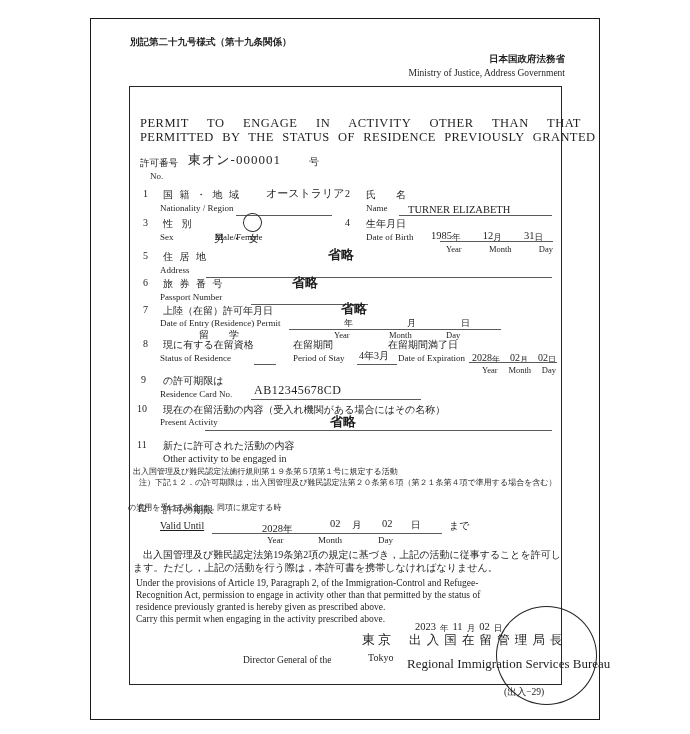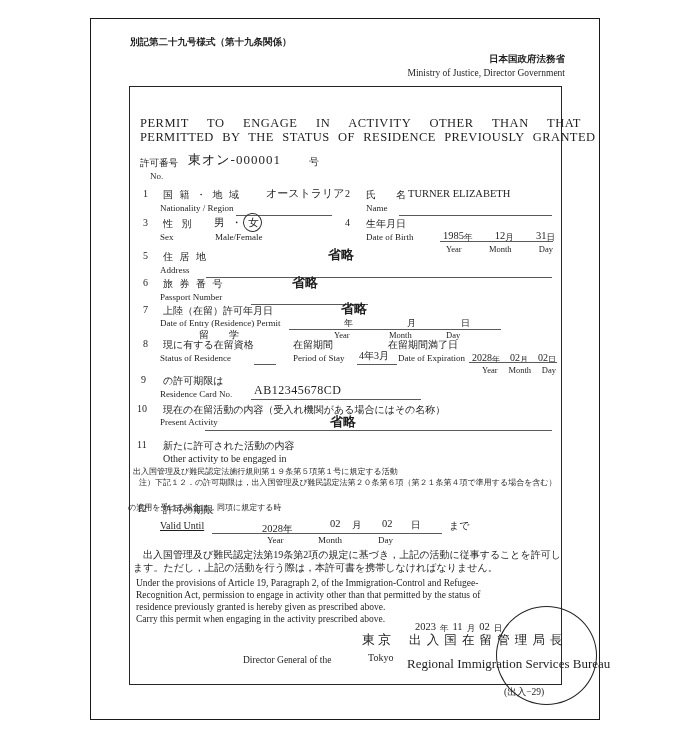--- a/index.html
+++ b/index.html
@@ -3,42 +3,42 @@
 <meta charset="utf-8">
 <style>
   html,body{margin:0;padding:0;}
   body{width:690px;height:734px;background:#ffffff;font-family:"Liberation Serif","DejaVu Serif",serif;color:#1e1e1e;}
   .page{position:relative;width:690px;height:734px;background:#ffffff;overflow:hidden;}
   .abs{position:absolute;white-space:nowrap;}
   .frame{position:absolute;border:1px solid #1a1a1a;background:transparent;}
   .docbox{position:absolute;border:1.5px solid #252525;background:transparent;}
   .ul{position:absolute;height:1px;background:#5a5a5a;}
   .fs8{font-size:8px;}  .fs85{font-size:8.5px;} .fs9{font-size:9px;} .fs95{font-size:9.5px;}
-  .fs10{font-size:10px;} .fs105{font-size:10.5px;} .fs11{font-size:11px;} .fs12{font-size:12px;}
+  .fs10{font-size:10px;} .fs105{font-size:10.5px;margin-top:16px;} .fs11{font-size:11px;} .fs12{font-size:12px;}
   .fs13{font-size:13px;}
   .gray{color:#2b2b2b;}
   .num{font-size:10.5px;}
   .unit{font-size:8.5px;position:relative;top:1px;}
   .ymd{display:flex;justify-content:space-between;}
   .seal{position:absolute;border:1.5px solid #232323;border-radius:50%;background:transparent;}
   .selcircle{position:absolute;border:1px solid #333;border-radius:50%;background:transparent;transform:rotate(-8deg);}
   .title-ja{font-size:19px;font-weight:bold;letter-spacing:5px;text-align:center;}
   .title-en1{font-size:12.5px;word-spacing:15px;letter-spacing:0.5px;}
   .title-en2{font-size:12.5px;word-spacing:5px;letter-spacing:0.4px;}
 </style>
 </head>
 <body>
 
 <div class="page">
 
   <div class="frame" style="left:90px;top:18px;width:508px;height:700px;"></div>
 
   <div class="abs fs95" style="left:130px;top:36px;font-weight:bold;">別記第二十九号様式（第十九条関係）</div>
   <div class="abs fs95" style="left:300px;top:53px;width:265px;text-align:right;font-weight:bold;">日本国政府法務省</div>
-  <div class="abs fs95" style="left:300px;top:68px;width:265px;text-align:right;">Ministry of Justice, Director Government</div>
+  <div class="abs fs95" style="left:300px;top:68px;width:265px;text-align:right;">Ministry of Justice, Address Government</div>
 
   <div class="docbox" style="left:129px;top:86px;width:431px;height:597px;"></div>
 
   <div class="abs title-en1" style="left:140px;top:116px;">PERMIT TO ENGAGE IN ACTIVITY OTHER THAN THAT</div>
   <div class="abs title-en2" style="left:140px;top:130px;">PERMITTED BY THE STATUS OF RESIDENCE PREVIOUSLY GRANTED</div>
 
   <div class="abs fs95" style="left:140px;top:157px;">許可番号</div>
   <div class="abs fs13" style="left:188px;top:151px;letter-spacing:1px;">東オン-000001</div>
   <div class="abs fs10" style="left:309px;top:155px;">号</div>
   <div class="abs fs9" style="left:150px;top:171px;">No.</div>
@@ -56,21 +56,21 @@
 
   <div class="abs fs10" style="left:143px;top:217px;">3</div>
   <div class="abs fs10" style="left:163px;top:217px;letter-spacing:3px;">性 別</div>
   <div class="abs fs105" style="left:214px;top:216px;letter-spacing:2px;">男 ・ 女</div>
   <div class="selcircle" style="left:243px;top:213px;width:17px;height:17px;"></div>
   <div class="abs fs9" style="left:160px;top:232px;">Sex</div>
   <div class="abs fs9" style="left:215px;top:232px;">Male/Female</div>
   <div class="abs fs10" style="left:345px;top:217px;">4</div>
   <div class="abs fs10" style="left:366px;top:217px;">生年月日</div>
   <div class="abs fs9" style="left:366px;top:232px;">Date of Birth</div>
-  <div class="abs ymd" style="left:443px;top:225px;width:112px;">
+  <div class="abs ymd" style="left:431px;top:225px;width:112px;">
     <span><span class="num">1985</span><span class="unit">年</span></span>
     <span><span class="num">12</span><span class="unit">月</span></span>
     <span><span class="num">31</span><span class="unit">日</span></span>
   </div>
   <div class="ul" style="left:440px;top:241px;width:113px;"></div>
   <div class="abs ymd fs85" style="left:446px;top:244px;width:107px;">
     <span>Year</span>
     <span>Month</span>
     <span>Day</span>
   </div>

